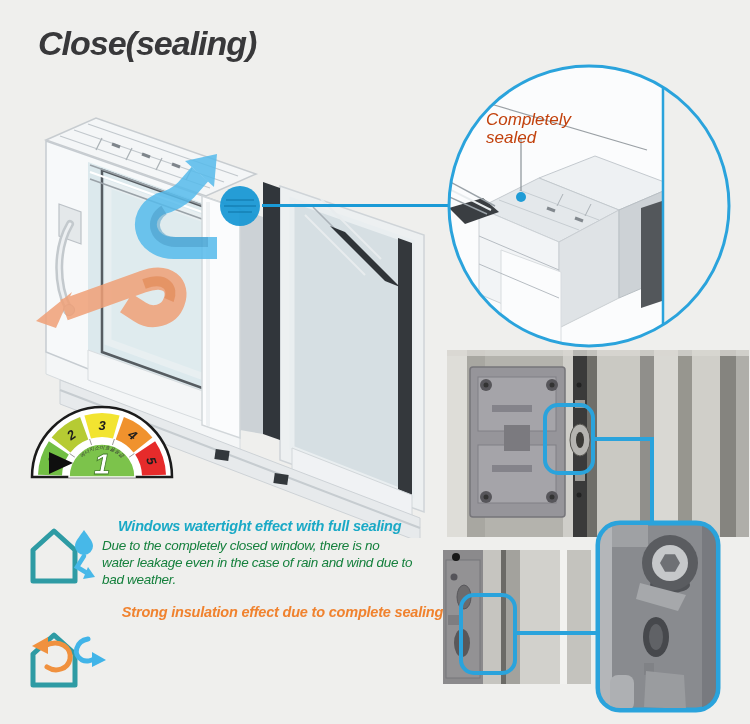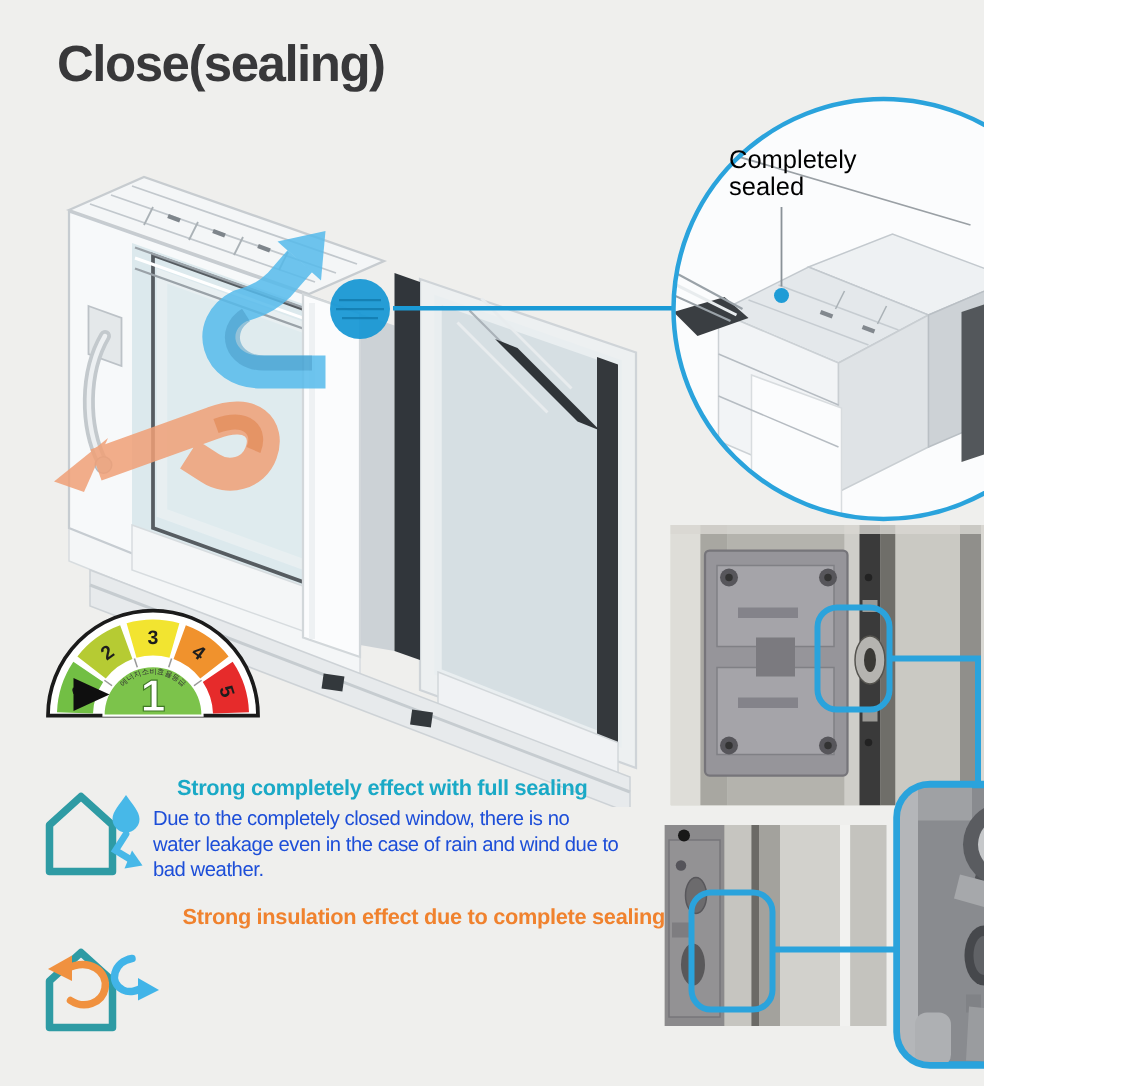--- a/index.html
+++ b/index.html
@@ -1,26 +1,26 @@
 <!DOCTYPE html>
 <html><head>
 <meta charset="utf-8">
 <style>
   html,body{margin:0;padding:0;}
-  #stage{position:relative;width:656px;height:724px;background:#efefed;overflow:hidden;
-         font-family:"Liberation Sans", sans-serif;}
+  #stage{position:relative;width:750px;height:724px;background:#efefed;overflow:hidden;
+         font-family:"Liberation Sans", sans-serif;font-style:italic;}
   .abs{position:absolute;}
   #page-title{left:38px;top:24px;font-size:34px;font-weight:bold;color:#38383a;letter-spacing:-1px;}
-  #inset-label{left:486px;top:98px;font-size:17px;line-height:18px;color:#000000;white-space:pre-line;z-index:6;}
+  #inset-label{left:486px;top:111px;font-size:17px;line-height:18px;color:#c2410c;white-space:pre-line;z-index:6;}
   #dot-connector{left:262px;top:204px;width:193px;height:3px;background:#1a9ad6;z-index:4;}
   .section{left:102px;width:345px;z-index:7;}
   .sec-heading{font-size:14.5px;font-weight:bold;letter-spacing:-0.2px;margin:0 0 3px 16px;}
   .teal{color:#1aa9c6;}
   .orange{color:#f0822e;}
-  .sec-body{font-size:13.5px;line-height:17px;color:#1d4ed8;letter-spacing:-0.3px;white-space:pre-line;margin:0;}
+  .sec-body{font-size:13.5px;line-height:17px;color:#15803d;letter-spacing:-0.3px;white-space:pre-line;margin:0;}
   svg{display:block;}
 </style>
 </head>
 <body>
 
 <div id="stage">
 
   <div class="abs" id="page-title">Close(sealing)</div>
 
   <svg class="abs" style="left:12px;top:98px;z-index:1;" width="430" height="440" viewBox="0 0 430 440">
@@ -264,21 +264,21 @@
       </g>
     </g>
 
     <rect x="105" y="60" width="48" height="68" rx="13" fill="none" stroke="#2aa3dc" stroke-width="4"></rect>
     <path d="M153,94 H212 V176" fill="none" stroke="#2aa3dc" stroke-width="4"></path>
     <rect x="21" y="250" width="54" height="78" rx="13" fill="none" stroke="#2aa3dc" stroke-width="4"></rect>
     <line x1="75" y1="288" x2="160" y2="288" stroke="#2aa3dc" stroke-width="4"></line>
   </svg>
 
   <div class="abs section" style="top:518px;">
-    <div class="sec-heading teal">Strong completely effect with full sealing</div>
+    <div class="sec-heading teal">Windows watertight effect with full sealing</div>
     <p class="sec-body">Due to the completely closed window, there is no
 water leakage even in the case of rain and wind due to
 bad weather.</p>
   </div>
   <svg class="abs" style="left:26px;top:524px;z-index:7;" width="72" height="66" viewBox="0 0 72 66">
     <path d="M7,26 L28,7 L49,26 L49,57 L7,57 Z" fill="none" stroke="#2e9ba4" stroke-width="5" stroke-linejoin="round"></path>
     <path d="M58,6 C62,12 67,17 67,22 A9,9 0 0 1 49,22 C49,17 54,12 58,6 Z" fill="#47b8e8"></path>
     <path d="M58,32 L51,43 L61,49" fill="none" stroke="#47b8e8" stroke-width="4.5" stroke-linecap="round"></path>
     <polygon points="69,53 57,55 62,43" fill="#47b8e8"></polygon>
   </svg>

